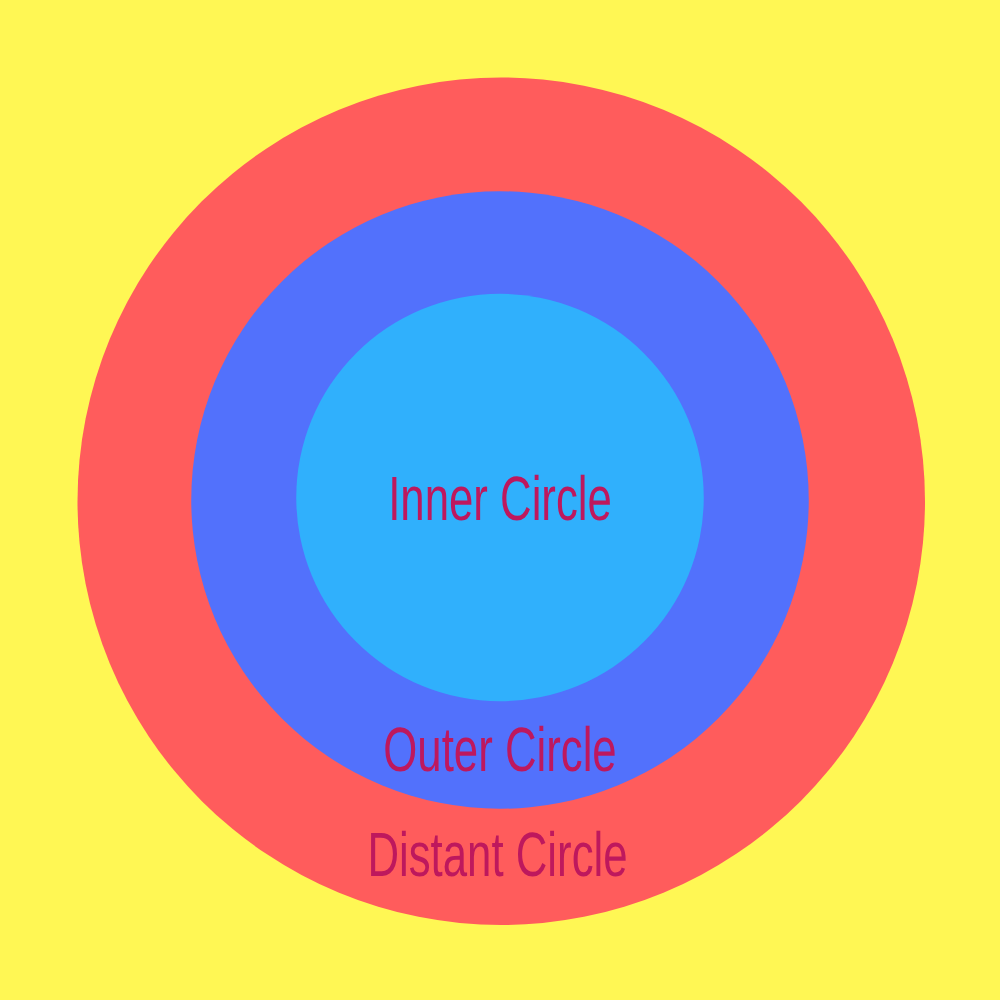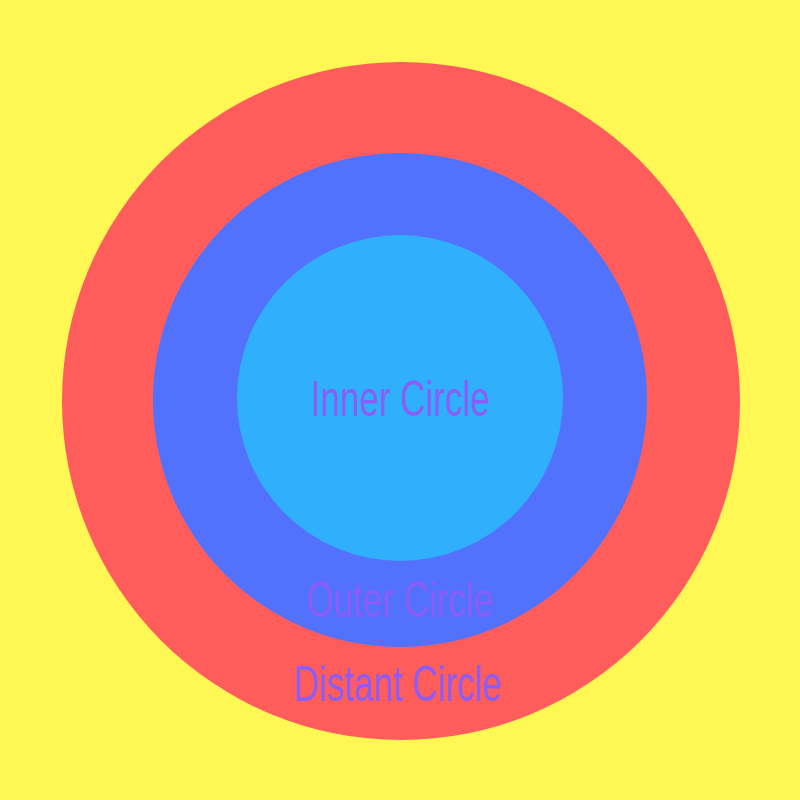--- a/index.html
+++ b/index.html
@@ -23,21 +23,21 @@
     font-size: 50px;
     font-weight: normal;
     line-height: 1;
     transform: translate(-50%, -50%) scaleX(0.70);
     letter-spacing: 0px;
   }
 </style>
 </head>
 <body>
 
-<div class="canvas" style="background: rgb(255, 247, 84); color: #8b5cf6;">
+<div class="canvas" style="background: rgb(255, 247, 84); color: #be185d;">
   <div class="circle" style="width: 678px; height: 678px; left: 62px; top: 62px; background: rgb(255, 92, 92);"></div>
   <div class="circle" style="width: 494px; height: 494px; left: 153px; top: 153px; background: rgb(82, 113, 252);"></div>
   <div class="circle" style="width: 326px; height: 326px; left: 237px; top: 235px; background: rgb(48, 176, 252);"></div>
 
   <div class="label" style="left: 400px; top: 399px;">Inner Circle</div>
   <div class="label" style="left: 400px; top: 600px;">Outer Circle</div>
   <div class="label" style="left: 398px; top: 684px;">Distant Circle</div>
 </div>
 
 </body></html>

